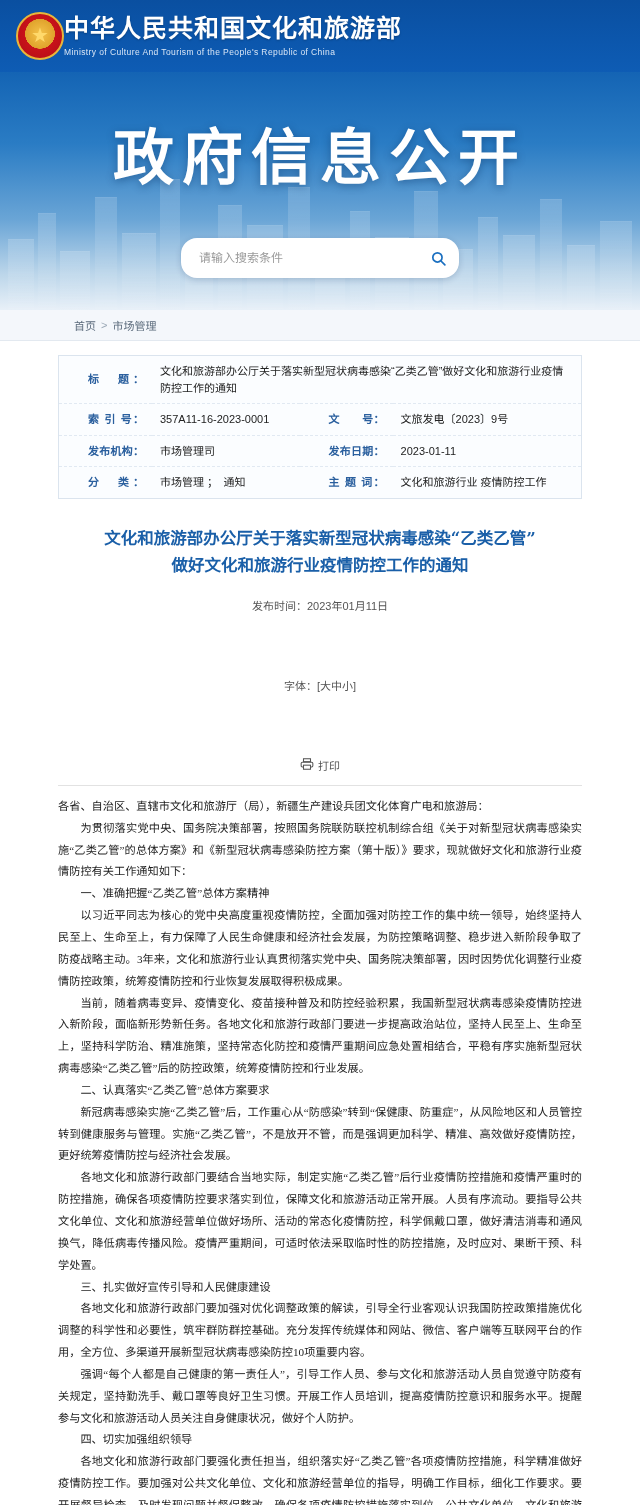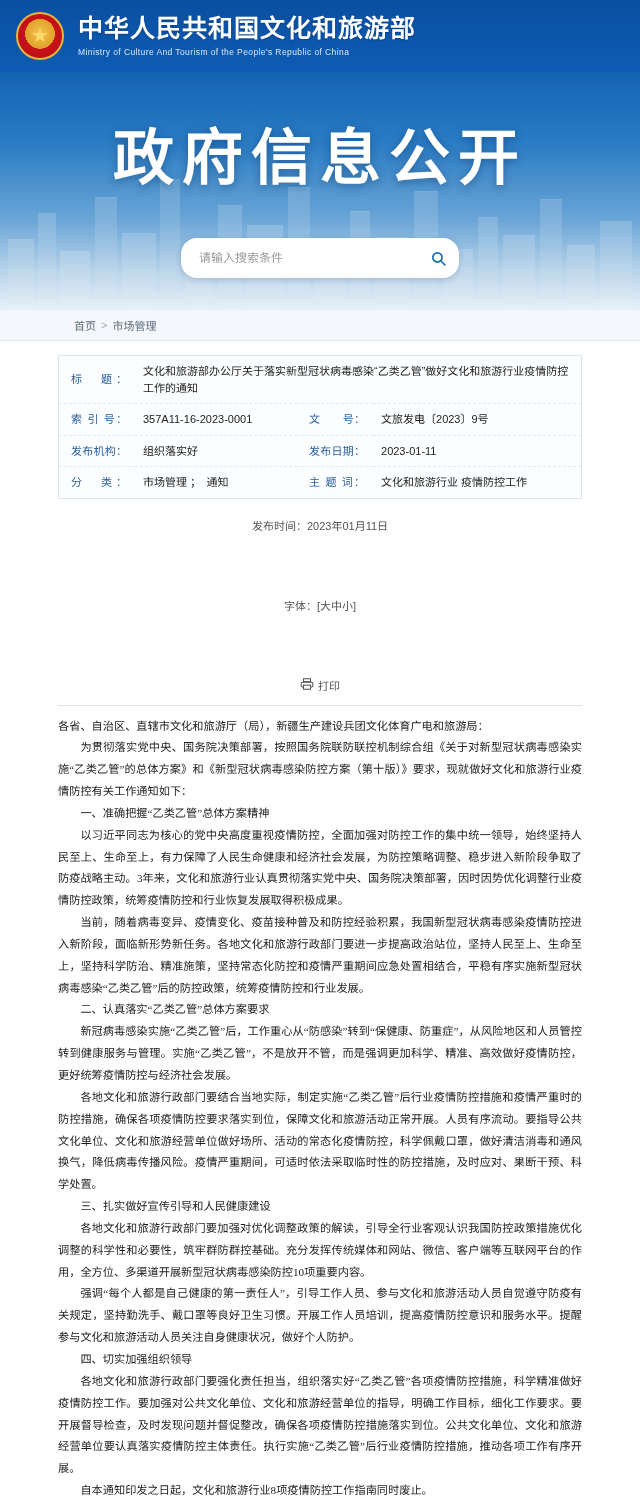--- a/index.html
+++ b/index.html
@@ -41,21 +41,20 @@
     content: "★";
     position: absolute;
     left: 0; right: 0; top: 50%;
     transform: translateY(-55%);
     text-align: center;
     color: #ffd96b;
     font-size: 20px;
     line-height: 1;
   }
   .site-title-wrap {
-    margin-left: 14px;
     color: #fff;
   }
   .site-title-cn {
     font-family: "DejaVu Serif", "Liberation Serif", serif;
     font-size: 25px;
     font-weight: bold;
     letter-spacing: 1px;
     line-height: 1.15;
     white-space: nowrap;
     text-shadow: 0 1px 2px rgba(0,0,0,.25);
@@ -164,21 +163,22 @@
     padding: 7px 8px;
     vertical-align: middle;
     line-height: 1.5;
   }
   .meta .lbl {
     color: #2a5f9e;
     white-space: nowrap;
     width: 56px;
     text-align: justify;
     text-align-last: justify;
-    padding-left: 12px;
+    padding-left: 29px;
+    font-weight: bold;
   }
   .meta .val { color: #222; }
   .meta tr + tr td { border-top: 1px dashed #e1e9f2; }
 
   
   .doc-title {
     margin: 26px 0 4px 0;
     text-align: center;
     color: #1a5fa8;
     font-family: "DejaVu Serif", "Liberation Serif", serif;
@@ -286,33 +286,37 @@
         <td class="val" colspan="3">文化和旅游部办公厅关于落实新型冠状病毒感染“乙类乙管”做好文化和旅游行业疫情防控工作的通知</td>
       </tr>
       <tr>
         <td class="lbl">索 引 号：</td>
         <td class="val">357A11-16-2023-0001</td>
         <td class="lbl">文　　号：</td>
         <td class="val">文旅发电〔2023〕9号</td>
       </tr>
       <tr>
         <td class="lbl">发布机构：</td>
-        <td class="val">组织落实好</td>
+        <td class="val">市场管理司</td>
         <td class="lbl">发布日期：</td>
         <td class="val">2023-01-11</td>
       </tr>
       <tr>
         <td class="lbl">分　类：</td>
         <td class="val">市场管理 ；　通知</td>
         <td class="lbl">主 题 词：</td>
         <td class="val">文化和旅游行业 疫情防控工作</td>
       </tr>
     </tbody>
       </table>
 
+    <div class="doc-title">
+      <div>文化和旅游部办公厅关于落实新型冠状病毒感染“乙类乙管”</div>
+      <div>做好文化和旅游行业疫情防控工作的通知</div>
+    </div>
 
     <div class="doc-subinfo">
       <span>发布时间：2023年01月11日</span>
       <span class="fontsize-ctl">字体：[大中小]</span>
       <span class="print-btn">
         <span>
           <svg width="14" height="14" viewBox="0 0 24 24" fill="none" stroke="#555" stroke-width="1.8">
             <rect x="6" y="3" width="12" height="5"></rect>
             <path d="M6 17H4a2 2 0 0 1-2-2v-4a2 2 0 0 1 2-2h16a2 2 0 0 1 2 2v4a2 2 0 0 1-2 2h-2"></path>
             <rect x="6" y="14" width="12" height="7"></rect>

